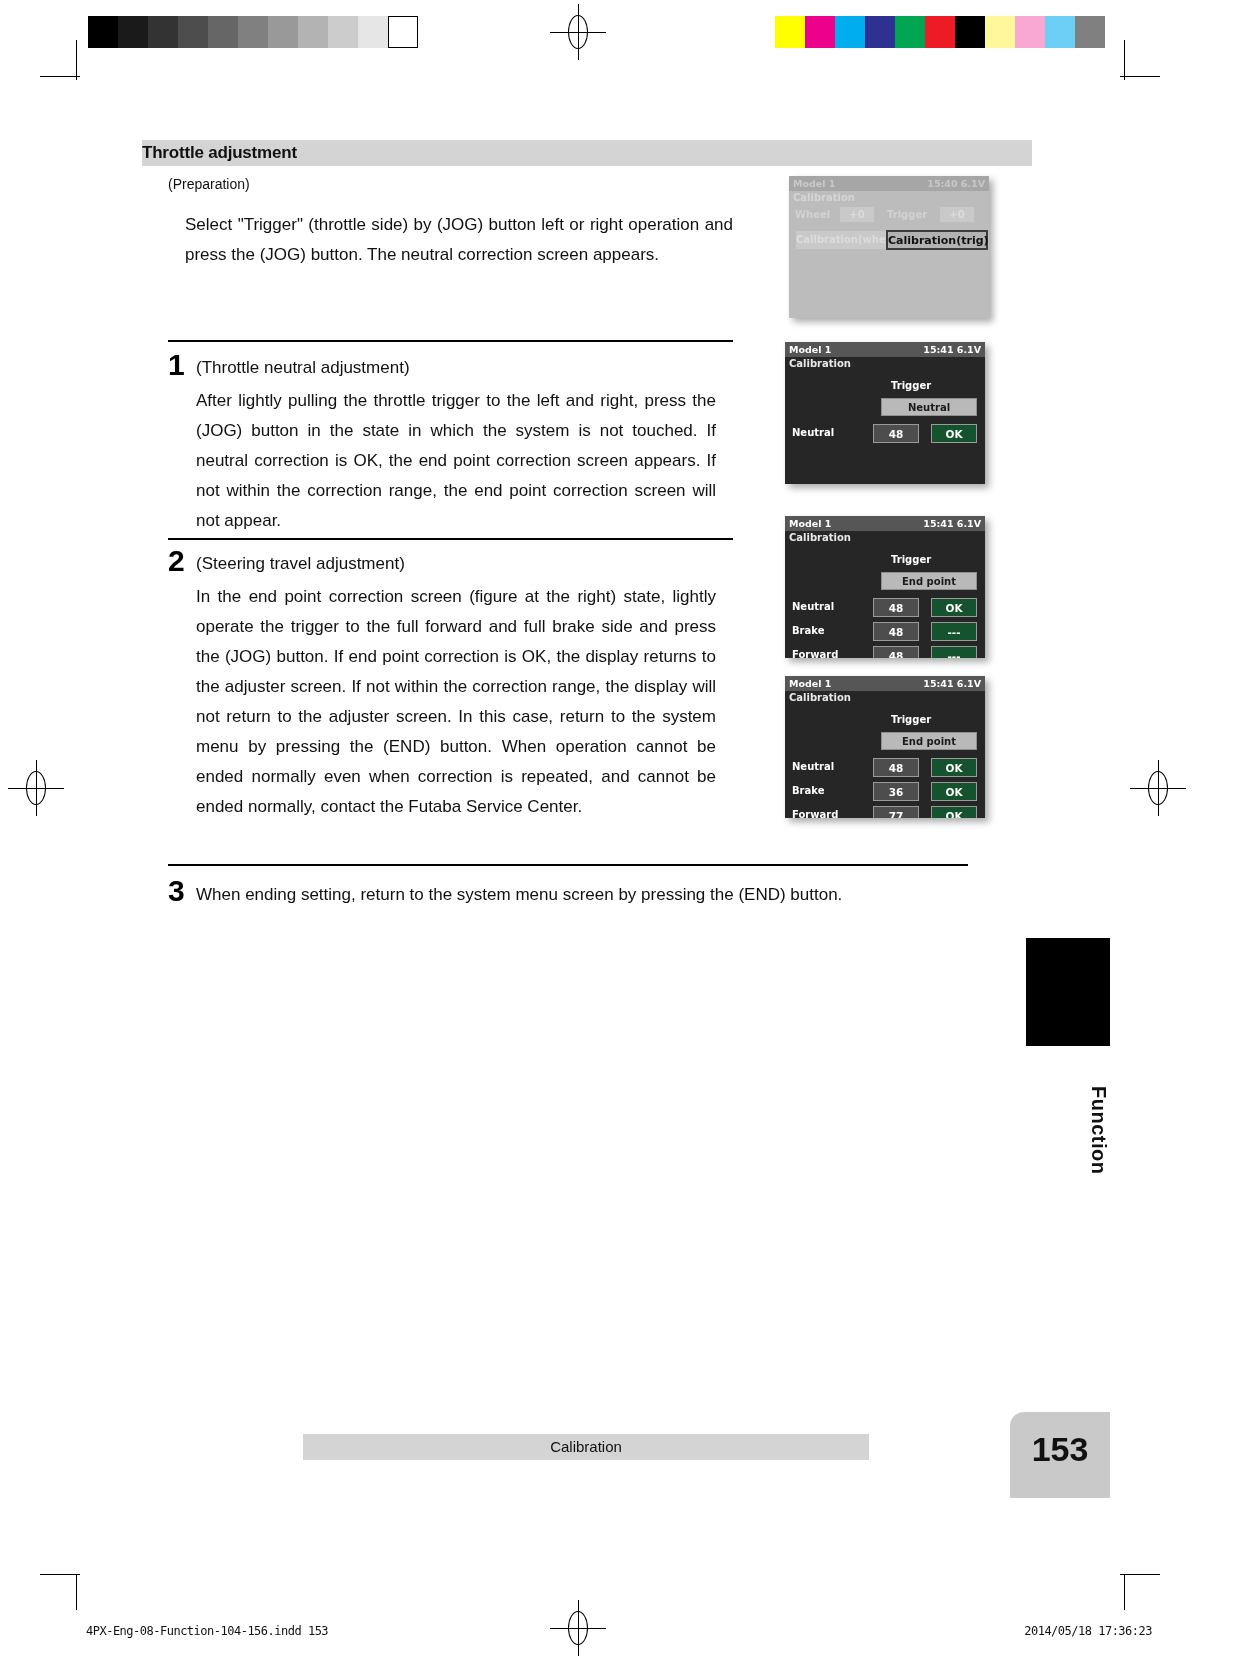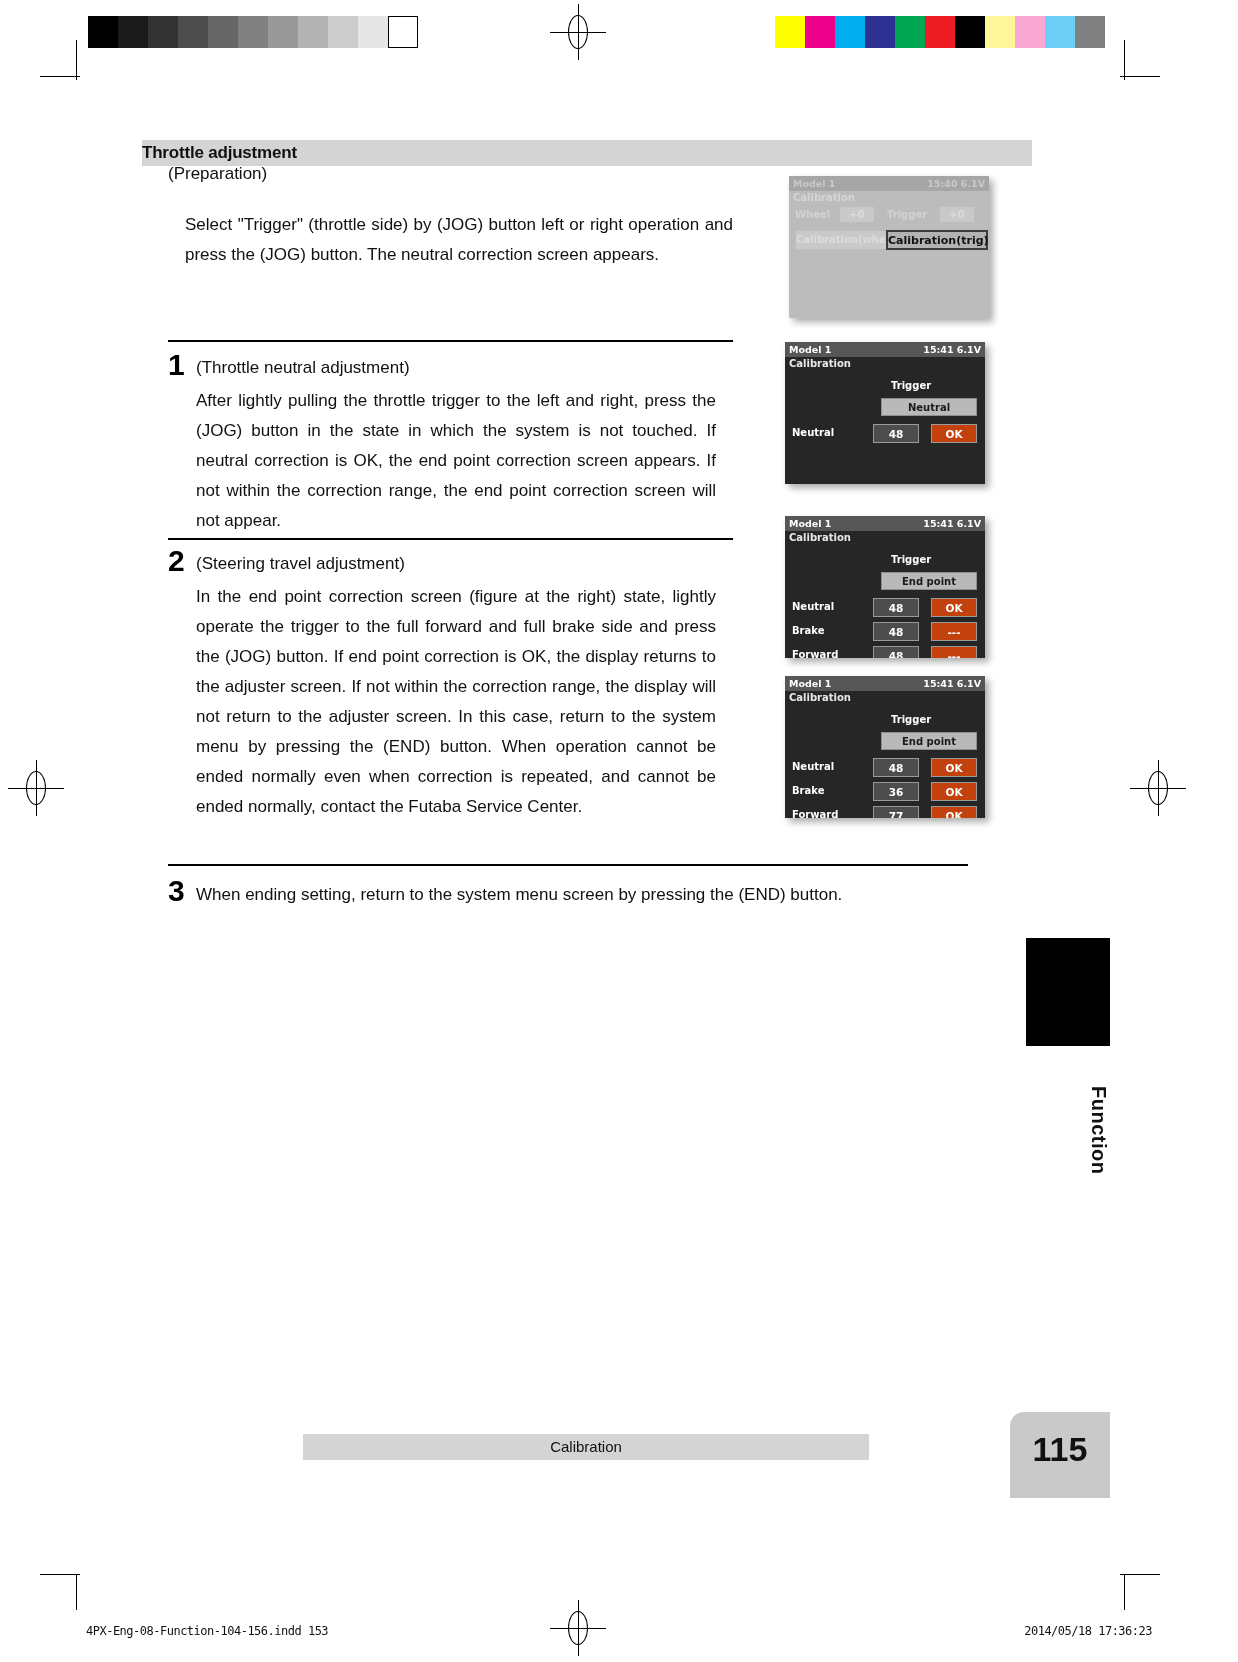--- a/index.html
+++ b/index.html
@@ -32,22 +32,22 @@
   .section-title {
     position:absolute;
     left:142px; top:140px; width:890px; height:26px;
     background:#d4d4d4;
     font-size:17px; font-weight:bold; color:#111;
     line-height:26px;
     letter-spacing:-0.2px;
   }
 
   .prep-label {
-    position:absolute; left:168px; top:164px;
-    font-size:17px; color:#111;
+    position:absolute; left:168px; top:176px;
+    font-size:14px; color:#111;
   }
 
   .prep-body {
     position:absolute; left:185px; top:210px; width:548px;
     font-size:17px; color:#111; line-height:30px;
     text-align:justify; text-justify:inter-word;
   }
 
   .rule {
     position:absolute; background:#000; height:2px;
@@ -109,21 +109,21 @@
     font-size:10px; color:#ffffff; font-weight:bold;
   }
   .screen .row .val {
     position:absolute; left:88px; top:0px; width:46px; height:19px;
     background:#4d4d4d; border:1px solid #9a9a9a;
     color:#fff; font-size:10.5px; font-weight:bold;
     text-align:center; line-height:18px;
   }
   .screen .row .ok {
     position:absolute; left:146px; top:0px; width:46px; height:19px;
-    background:#c2410c; border:1px solid #9a9a9a;
+    background:#14532d; border:1px solid #9a9a9a;
     color:#fff; font-size:10.5px; font-weight:bold;
     text-align:center; line-height:18px;
   }
 
   
   .screen.faded { background:#bcbcbc; }
   .screen.faded .titlebar { background:#a6a6a6; color:#c9c9c9; }
   .screen.faded .subtitle { color:#d5d5d5; }
   .screen.faded .fr { position:absolute; font-size:10px; font-weight:bold; color:#d2d2d2; }
   .screen.faded .fbox {
@@ -354,18 +354,18 @@
       <span class="val">77</span>
       <span class="ok">OK</span>
     </div>
   </div>
 
   <div class="sidetab-black"></div>
   <div class="sidetab-text">Function</div>
 
   <div class="footer-band">Calibration</div>
   <div class="pagebox"></div>
-  <div class="pagenum">115</div>
+  <div class="pagenum">153</div>
 
   <div class="footline left">4PX-Eng-08-Function-104-156.indd   153</div>
   <div class="footline right">2014/05/18   17:36:23</div>
 
 </div>
 
 </body></html>

